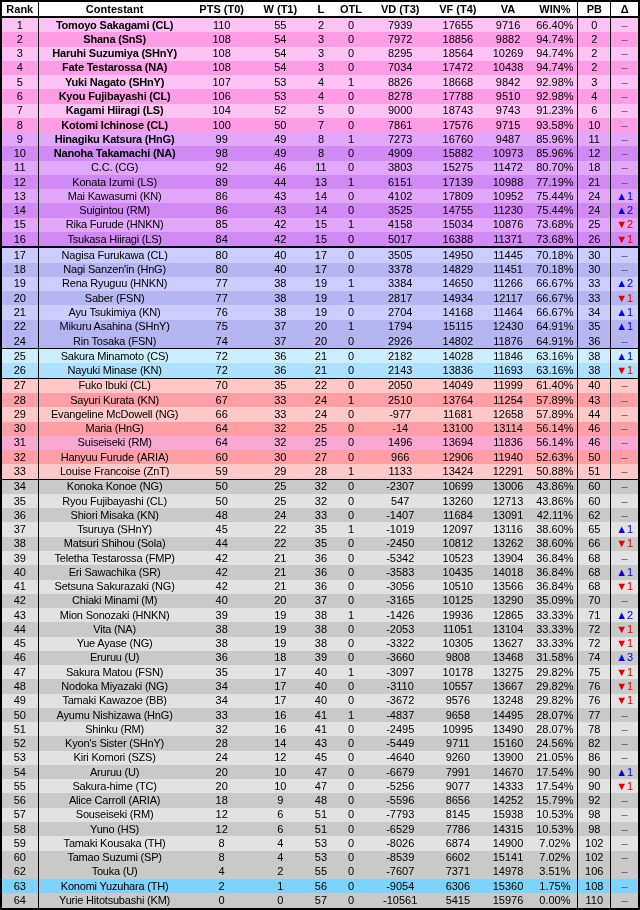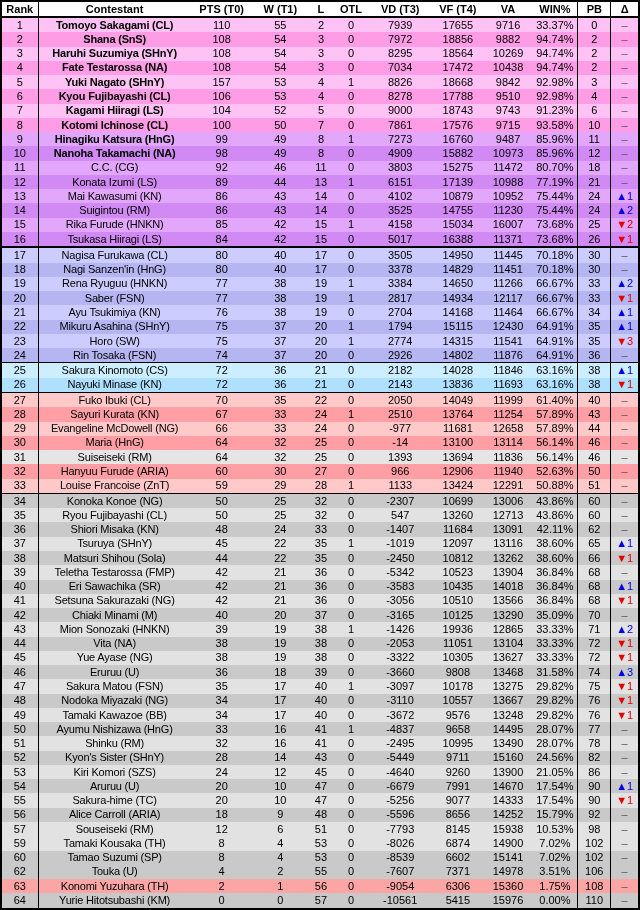--- a/index.html
+++ b/index.html
@@ -67,21 +67,21 @@
       <tr style="background: rgb(255, 194, 245);">
         <td>1</td>
         <td class="name bold-name">Tomoyo Sakagami (CL)</td>
         <td>110</td>
         <td>55</td>
         <td>2</td>
         <td>0</td>
         <td>7939</td>
         <td>17655</td>
         <td>9716</td>
-        <td>33.37%</td>
+        <td>66.40%</td>
         <td>0</td>
         <td class="delta-none">–</td>
       </tr>
       <tr style="background: rgb(255, 156, 230);">
         <td>2</td>
         <td class="name bold-name">Shana (SnS)</td>
         <td>108</td>
         <td>54</td>
         <td>3</td>
         <td>0</td>
@@ -116,21 +116,21 @@
         <td>7034</td>
         <td>17472</td>
         <td>10438</td>
         <td>94.74%</td>
         <td>2</td>
         <td class="delta-none">–</td>
       </tr>
       <tr style="background: rgb(255, 194, 245);">
         <td>5</td>
         <td class="name bold-name">Yuki Nagato (SHnY)</td>
-        <td>157</td>
+        <td>107</td>
         <td>53</td>
         <td>4</td>
         <td>1</td>
         <td>8826</td>
         <td>18668</td>
         <td>9842</td>
         <td>92.98%</td>
         <td>3</td>
         <td class="delta-none">–</td>
       </tr>
@@ -233,21 +233,21 @@
         <td class="delta-none">–</td>
       </tr>
       <tr style="background: rgb(226, 166, 251);">
         <td>13</td>
         <td class="name">Mai Kawasumi (KN)</td>
         <td>86</td>
         <td>43</td>
         <td>14</td>
         <td>0</td>
         <td>4102</td>
-        <td>10879</td>
+        <td>17809</td>
         <td>10952</td>
         <td>75.44%</td>
         <td>24</td>
         <td class="delta-up">▲1</td>
       </tr>
       <tr style="background: rgb(209, 138, 243);">
         <td>14</td>
         <td class="name">Suigintou (RM)</td>
         <td>86</td>
         <td>43</td>
@@ -262,21 +262,21 @@
       </tr>
       <tr style="background: rgb(226, 166, 251);">
         <td>15</td>
         <td class="name">Rika Furude (HNKN)</td>
         <td>85</td>
         <td>42</td>
         <td>15</td>
         <td>1</td>
         <td>4158</td>
         <td>15034</td>
-        <td>16007</td>
+        <td>10876</td>
         <td>73.68%</td>
         <td>25</td>
         <td class="delta-down">▼2</td>
       </tr>
       <tr style="background: rgb(209, 138, 243);">
         <td>16</td>
         <td class="name">Tsukasa Hiiragi (LS)</td>
         <td>84</td>
         <td>42</td>
         <td>15</td>
@@ -365,51 +365,37 @@
         <td>37</td>
         <td>20</td>
         <td>1</td>
         <td>1794</td>
         <td>15115</td>
         <td>12430</td>
         <td>64.91%</td>
         <td>35</td>
         <td class="delta-up">▲1</td>
       </tr>
-      <tr style="background: rgb(204, 204, 255);">
-        <td>23</td>
-        <td class="name">Horo (SW)</td>
-        <td>75</td>
-        <td>37</td>
-        <td>20</td>
-        <td>1</td>
-        <td>2774</td>
-        <td>14315</td>
-        <td>11541</td>
-        <td>64.91%</td>
-        <td>35</td>
-        <td class="delta-down">▼3</td>
-      </tr>
       <tr style="background: rgb(181, 181, 242);">
         <td>24</td>
         <td class="name">Rin Tosaka (FSN)</td>
         <td>74</td>
         <td>37</td>
         <td>20</td>
         <td>0</td>
         <td>2926</td>
         <td>14802</td>
         <td>11876</td>
         <td>64.91%</td>
         <td>36</td>
         <td class="delta-none">–</td>
       </tr>
       <tr class="sep1" style="background: rgb(204, 238, 255);">
         <td>25</td>
-        <td class="name">Sakura Kinomoto (CS)</td>
+        <td class="name">Sakura Minamoto (CS)</td>
         <td>72</td>
         <td>36</td>
         <td>21</td>
         <td>0</td>
         <td>2182</td>
         <td>14028</td>
         <td>11846</td>
         <td>63.16%</td>
         <td>38</td>
         <td class="delta-up">▲1</td>
@@ -477,28 +463,28 @@
         <td>32</td>
         <td>25</td>
         <td>0</td>
         <td>-14</td>
         <td>13100</td>
         <td>13114</td>
         <td>56.14%</td>
         <td>46</td>
         <td class="delta-none">–</td>
       </tr>
-      <tr style="background: #e5e5e5;">
+      <tr style="background: #f9a8d4;">
         <td>31</td>
         <td class="name">Suiseiseki (RM)</td>
         <td>64</td>
         <td>32</td>
         <td>25</td>
         <td>0</td>
-        <td>1393</td>
+        <td>1496</td>
         <td>13694</td>
         <td>11836</td>
         <td>56.14%</td>
         <td>46</td>
         <td class="delta-none">–</td>
       </tr>
       <tr style="background: rgb(255, 159, 165);">
         <td>32</td>
         <td class="name">Hanyuu Furude (ARIA)</td>
         <td>60</td>
@@ -855,20 +841,34 @@
         <td>6</td>
         <td>51</td>
         <td>0</td>
         <td>-7793</td>
         <td>8145</td>
         <td>15938</td>
         <td>10.53%</td>
         <td>98</td>
         <td class="delta-none">–</td>
       </tr>
+      <tr style="background: rgb(201, 201, 201);">
+        <td>58</td>
+        <td class="name">Yuno (HS)</td>
+        <td>12</td>
+        <td>6</td>
+        <td>51</td>
+        <td>0</td>
+        <td>-6529</td>
+        <td>7786</td>
+        <td>14315</td>
+        <td>10.53%</td>
+        <td>98</td>
+        <td class="delta-none">–</td>
+      </tr>
       <tr style="background: rgb(226, 226, 226);">
         <td>59</td>
         <td class="name">Tamaki Kousaka (TH)</td>
         <td>8</td>
         <td>4</td>
         <td>53</td>
         <td>0</td>
         <td>-8026</td>
         <td>6874</td>
         <td>14900</td>
@@ -897,21 +897,21 @@
         <td>2</td>
         <td>55</td>
         <td>0</td>
         <td>-7607</td>
         <td>7371</td>
         <td>14978</td>
         <td>3.51%</td>
         <td>106</td>
         <td class="delta-none">–</td>
       </tr>
-      <tr style="background: #fca5a5;">
+      <tr style="background: #7dd3fc;">
         <td>63</td>
         <td class="name">Konomi Yuzuhara (TH)</td>
         <td>2</td>
         <td>1</td>
         <td>56</td>
         <td>0</td>
         <td>-9054</td>
         <td>6306</td>
         <td>15360</td>
         <td>1.75%</td>

